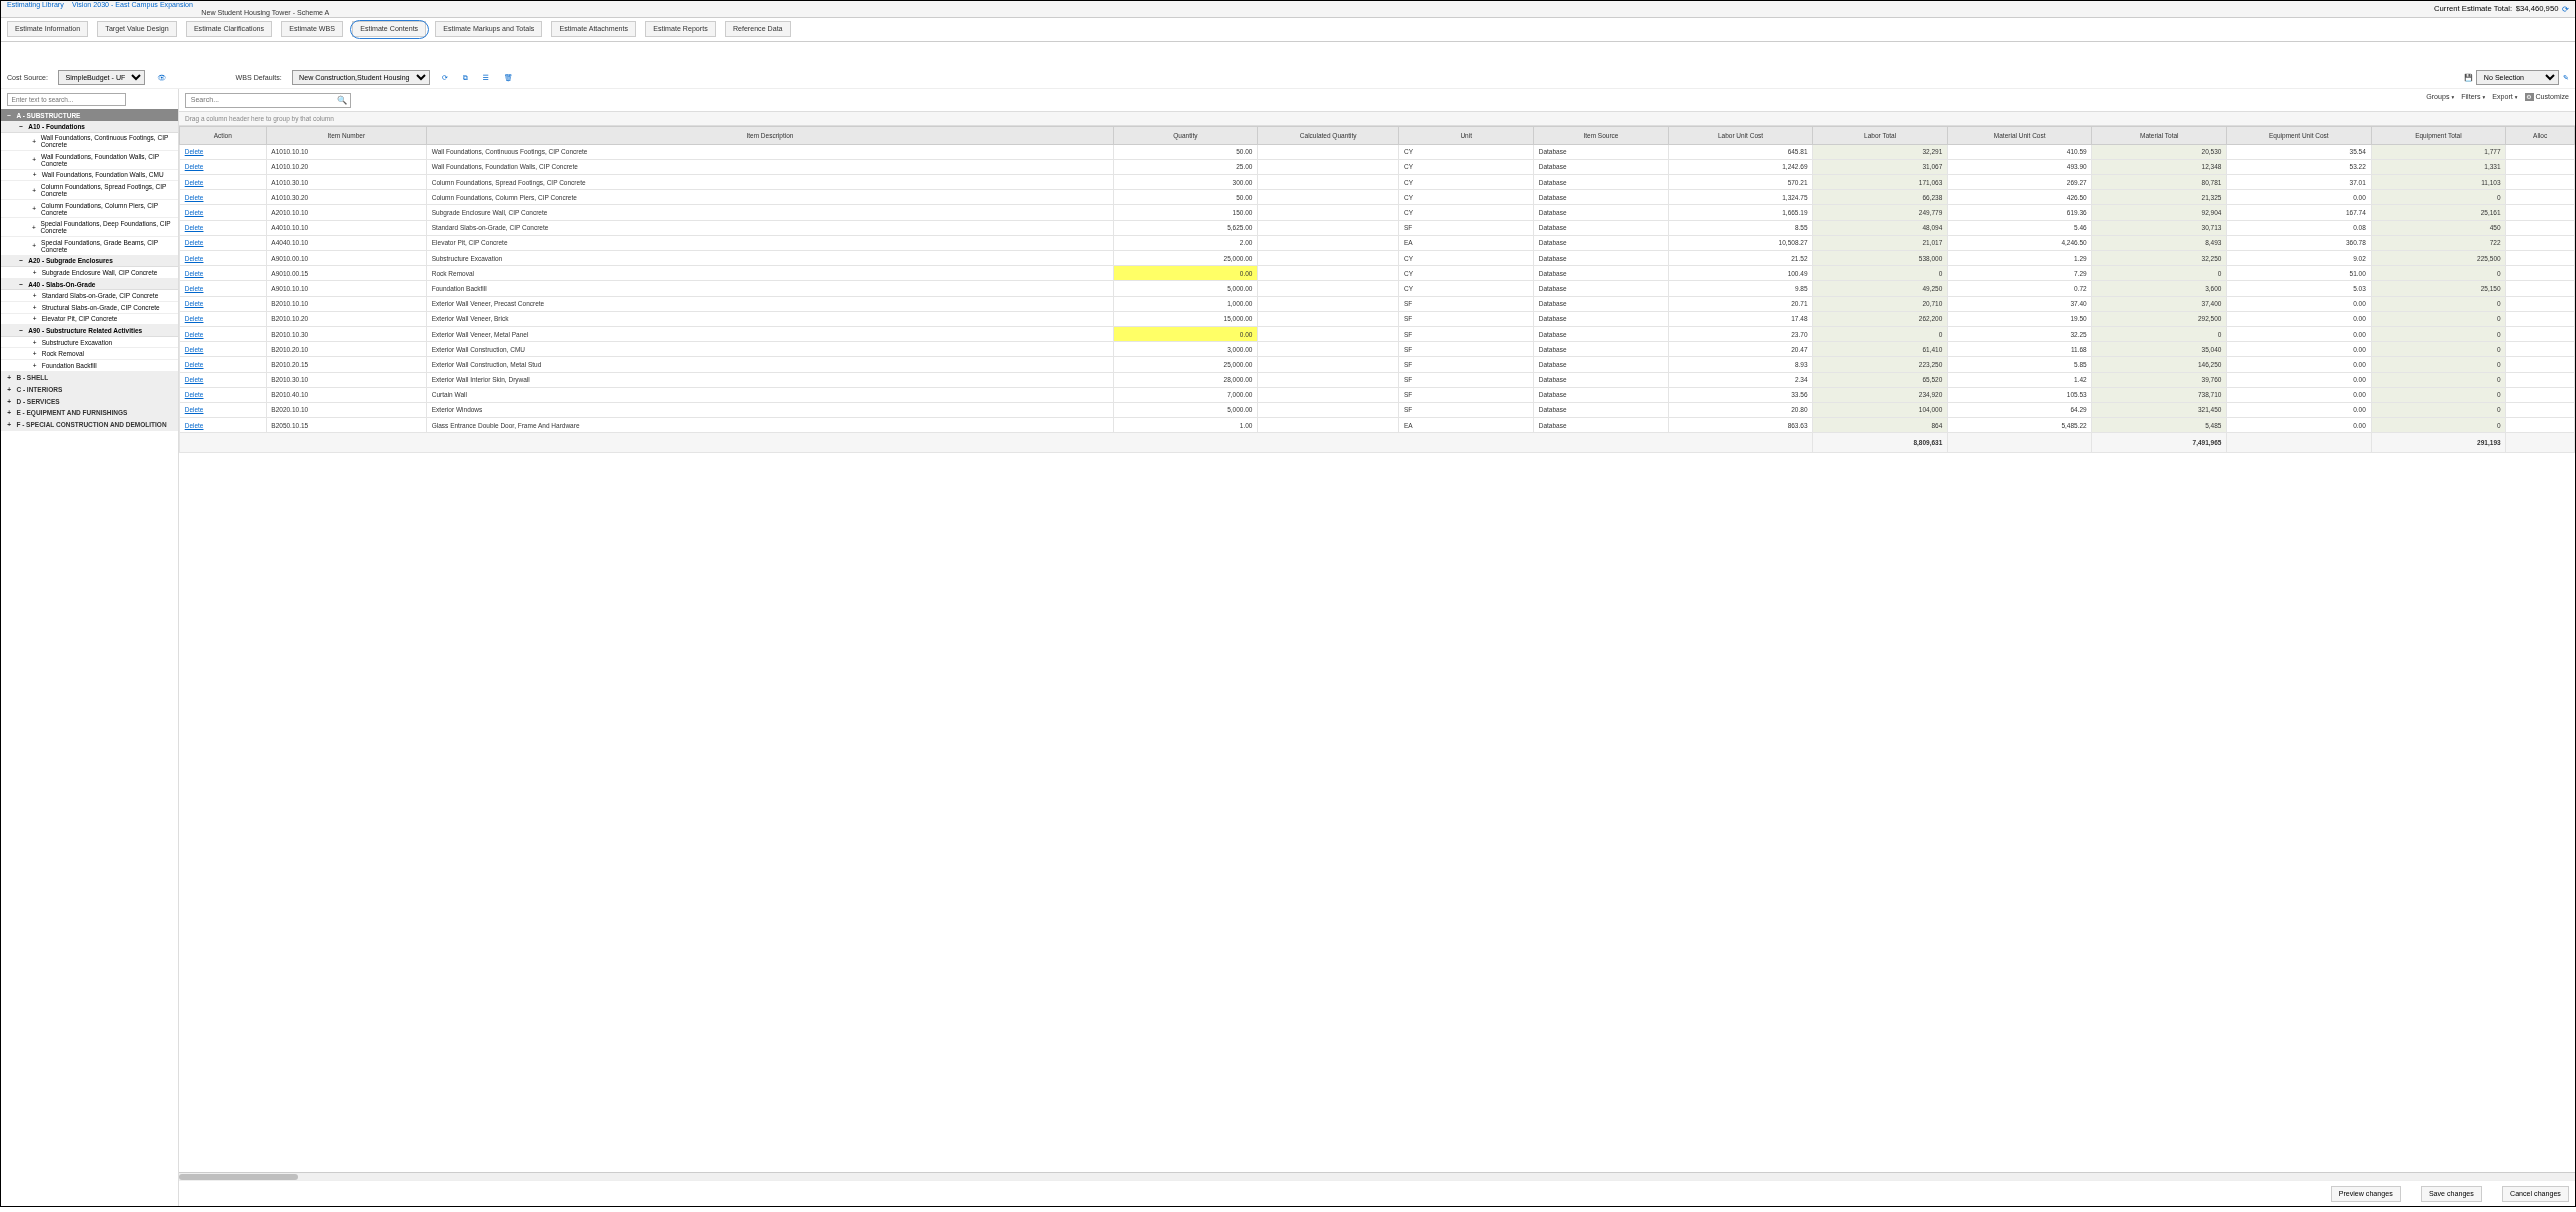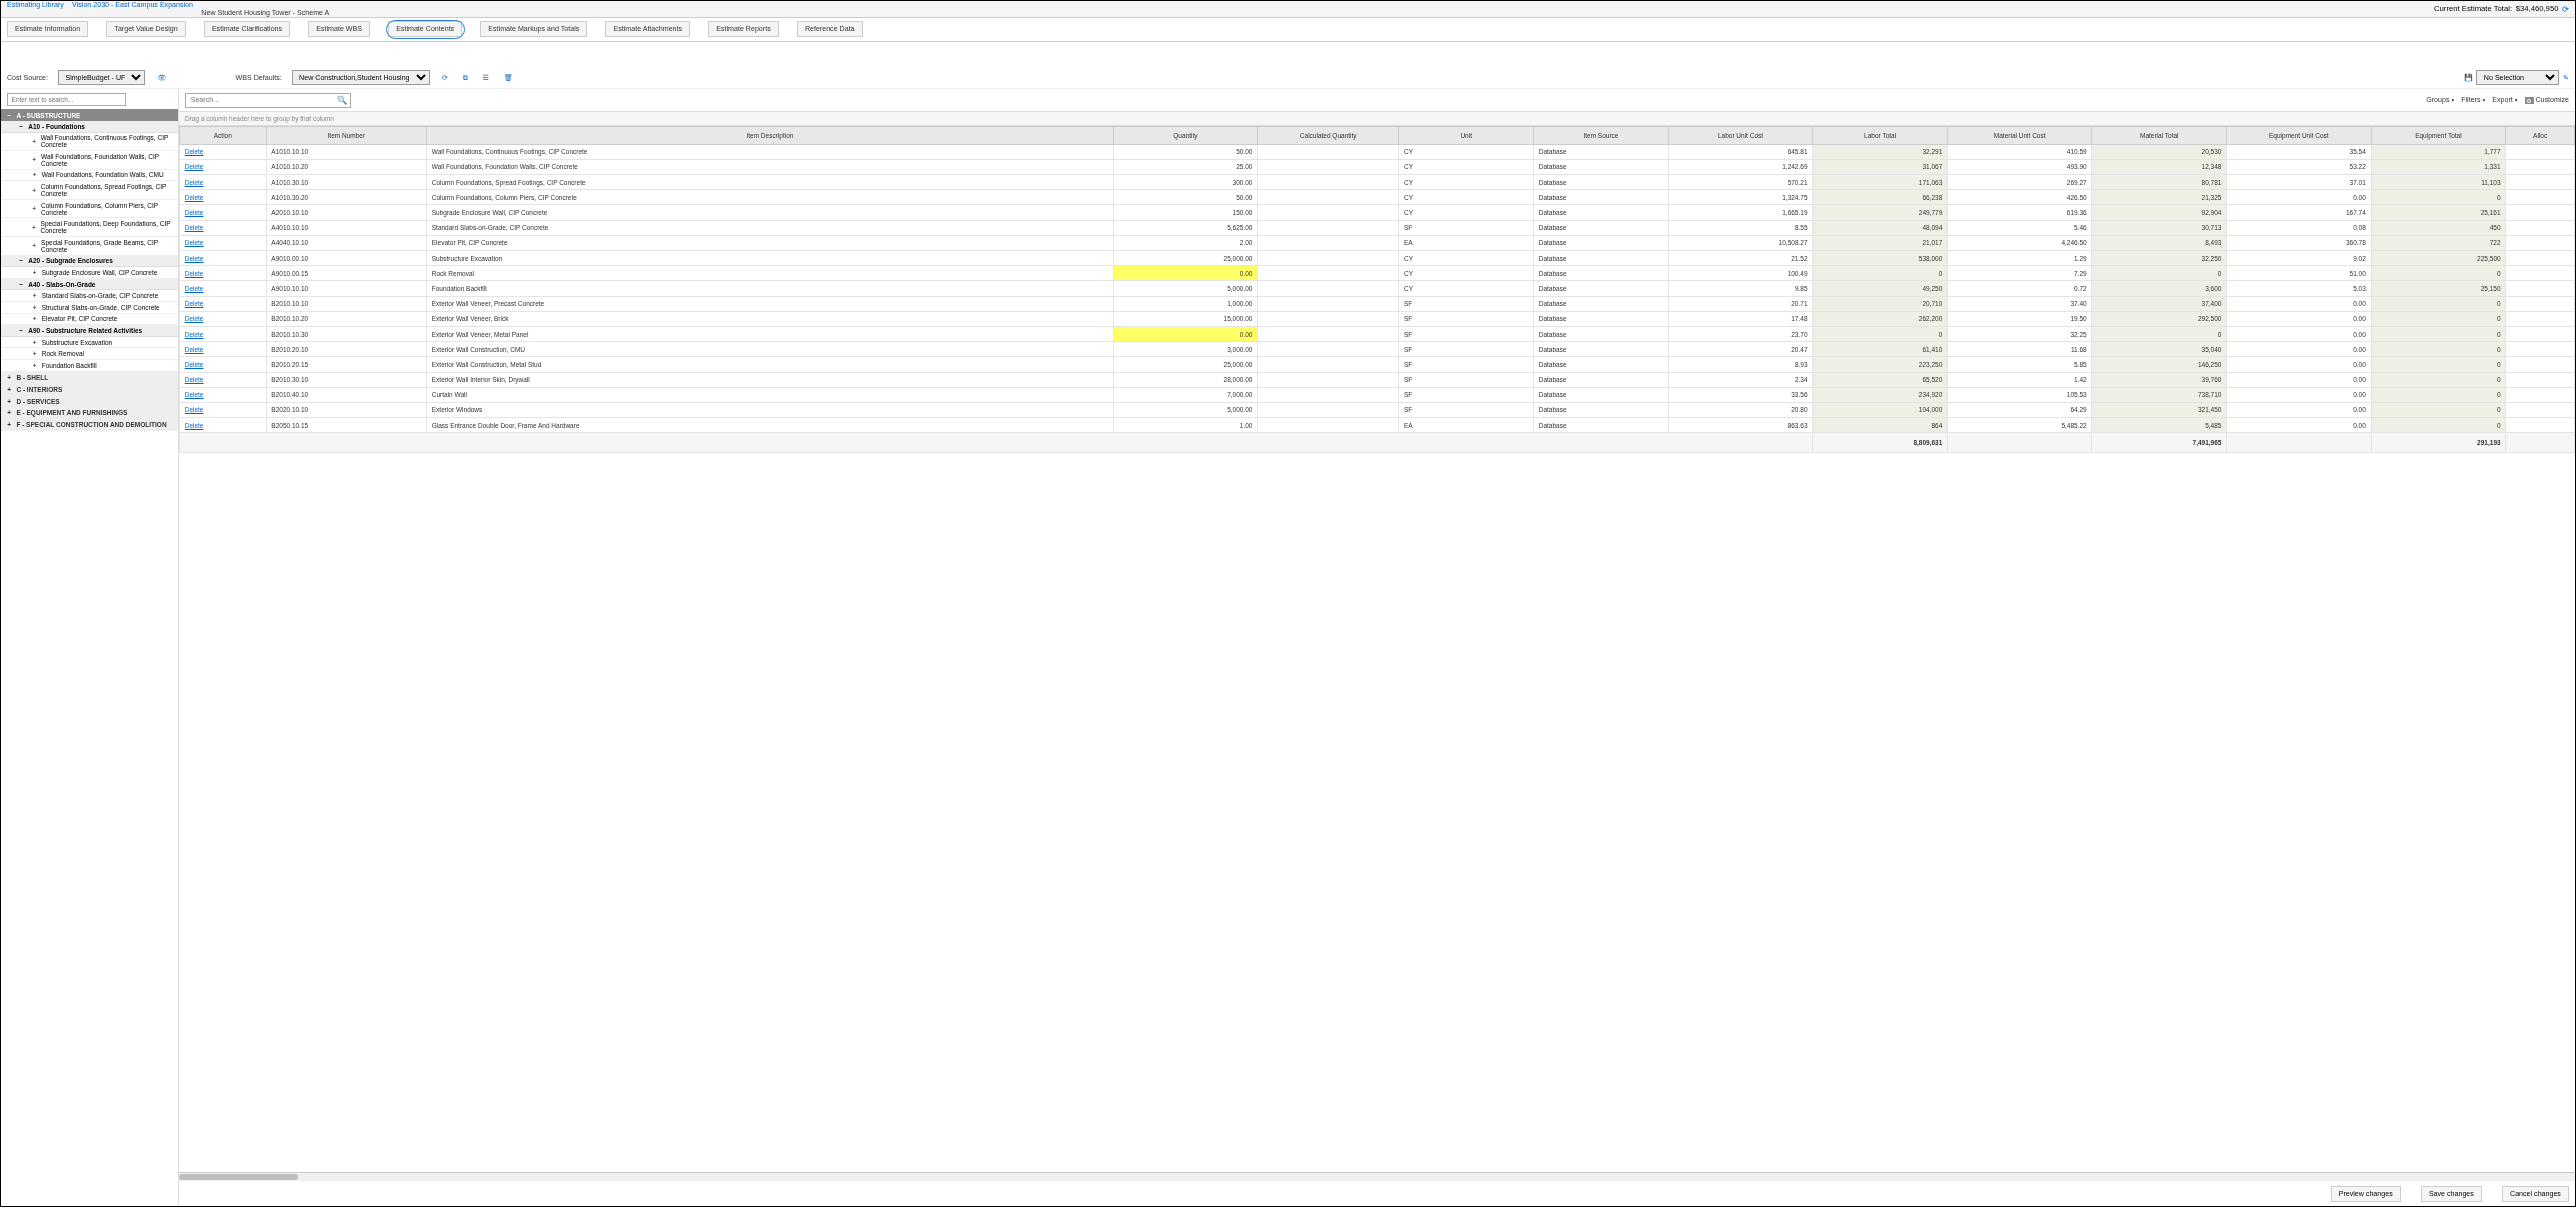--- a/index.html
+++ b/index.html
@@ -4,21 +4,21 @@
 <style>
 * { box-sizing: border-box; margin: 0; padding: 0; }
 body { font-family: Arial, Helvetica, sans-serif; font-size: 7.1px; background: #fff; border: 1.8px solid #000; }
 .top-bar { display: flex; align-items: center; padding: 2.4px 6px; background: #f5f5f5; border-bottom: 0.6px solid #ccc; height: 16.6px; }
 .breadcrumb { display: flex; gap: 8.3px; flex: 1; }
 .breadcrumb a { color: #0066cc; text-decoration: none; cursor: pointer; }
 .breadcrumb span { color: #333; margin-top: 8px; }
 .total-wrap { margin-left: auto; display: flex; align-items: center; gap: 3.6px; font-size: 7.7px; }
 .total-wrap .refresh { color: #0066cc; cursor: pointer; font-size: 8.3px; }
 
-.tabs-bar { display: flex; align-items: center; padding: 3.6px 6px; border-bottom: 0.6px solid #ccc; gap: 18px; }
+.tabs-bar { display: flex; align-items: center; padding: 3.6px 6px; border-bottom: 0.6px solid #ccc; gap: 9px; }
 .tab { padding: 3px 7.1px; background: #f4f4f4; border: 0.6px solid #ccc; cursor: pointer; font-size: 7.1px; color: #333; }
 .tab.active { font-weight: normal; position: relative; }
 .tab-highlight { position: absolute; border: 1.8px solid #2a7dd6; border-radius: 9.5px; top: -2.4px; left: -3.6px; right: -3.6px; bottom: -2.4px; pointer-events: none; }
 
 .controls-bar { display: flex; align-items: center; padding: 3.6px 6px; gap: 10px; border-bottom: 0.6px solid #eee; margin-top: 25px; }
 .controls-bar label { color: #333; }
 .controls-bar select { padding: 1.2px 2.4px; font-size: 7.1px; border: 0.6px solid #999; }
 .icon-btn { cursor: pointer; color: #0066cc; padding: 0 2.4px; }
 .spacer { width: 47px; }
 .right-controls { margin-left: auto; display: flex; align-items: center; gap: 3.6px; }
@@ -33,21 +33,21 @@
 
 .tree { flex: 1; overflow-y: auto; }
 .tree-section-hdr { background: #888; color: #fff; padding: 2.4px 4.7px; font-size: 6.5px; font-weight: bold; display: flex; align-items: center; gap: 3.6px; }
 .tree-section-hdr.light { background: #eee; color: #333; font-weight: bold; }
 .tree-sub-hdr { background: #eee; padding: 1.8px 4.7px 1.8px 16.6px; font-size: 6.5px; font-weight: bold; border-bottom: 0.6px solid #ddd; display: flex; align-items: center; gap: 3.6px; }
 .tree-leaf { background: #fff; padding: 1.8px 4.7px 1.8px 30px; font-size: 6.5px; border-bottom: 0.6px solid #eee; display: flex; align-items: center; gap: 3.6px; }
 .tree-leaf .plus { width: 7.1px; text-align: center; cursor: pointer; }
 .tree-toggle { width: 7.1px; text-align: center; cursor: pointer; font-weight: bold; }
 
 .content { flex: 1; display: flex; flex-direction: column; overflow: hidden; }
-.content-toolbar { display: flex; align-items: center; padding: 3.6px 6px; border-bottom: 0.6px solid #ddd; }
+.content-toolbar { display: flex; align-items: flex-start; padding: 3.6px 6px; border-bottom: 0.6px solid #ddd; }
 .content-search { position: relative; }
 .content-search input { width: 166px; padding: 2.4px 16.6px 2.4px 4.7px; border: 0.6px solid #aaa; font-size: 7.1px; }
 .content-search .search-icon { position: absolute; right: 3.6px; top: 1.8px; cursor: pointer; font-size: 8.3px; }
 .toolbar-right { margin-left: auto; display: flex; align-items: center; gap: 7.1px; font-size: 7.1px; color: #333; }
 .toolbar-right .link { cursor: pointer; }
 .toolbar-right .caret { font-size: 5.3px; }
 .cust-icon { background:#888; color:#fff; padding:0.6px 1.8px; font-size:6px; }
 
 .group-bar { background: #f6f6f6; color: #888; padding: 3px 6px; font-size: 6.5px; border-bottom: 0.6px solid #ddd; }
 

